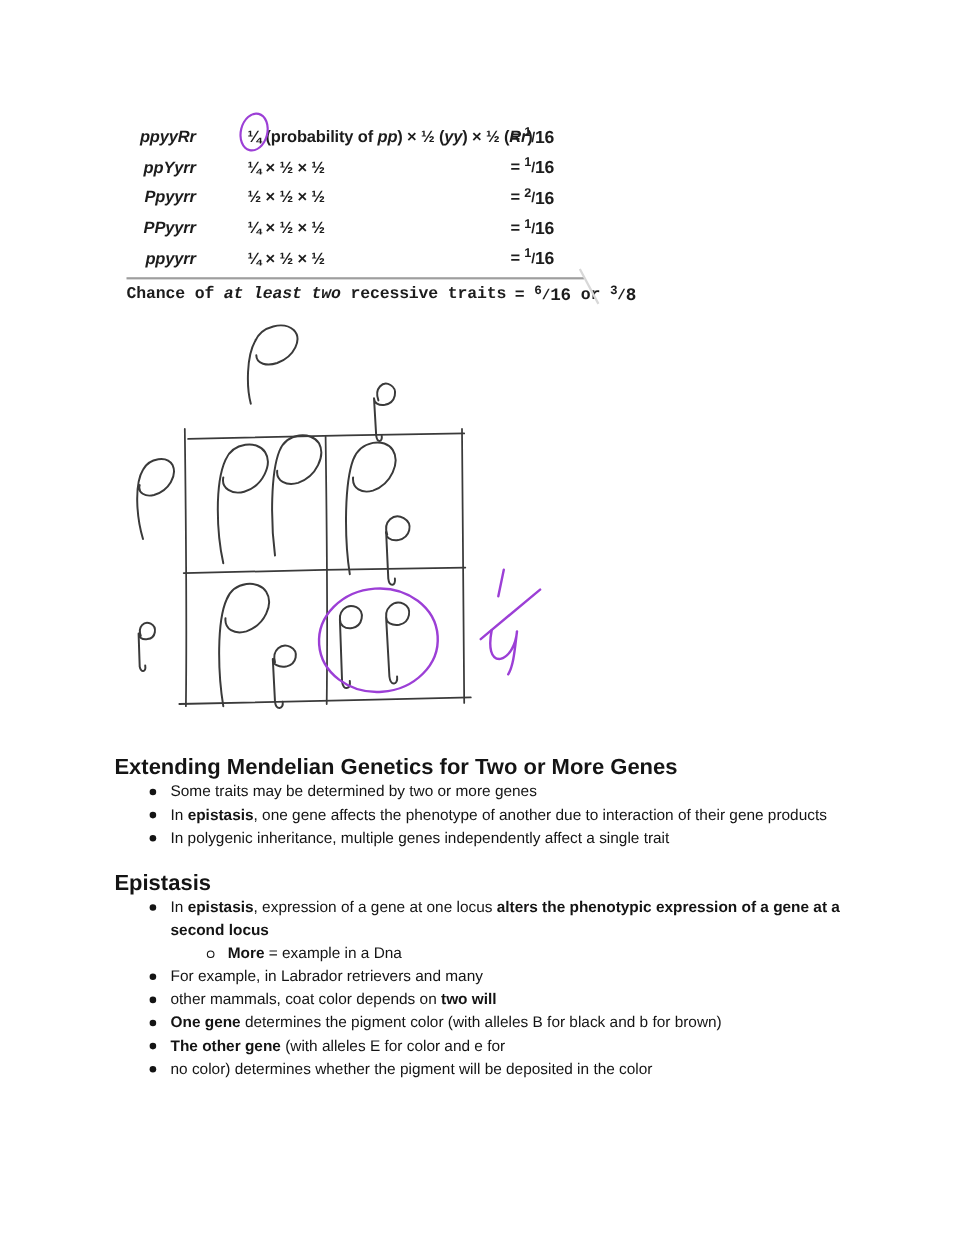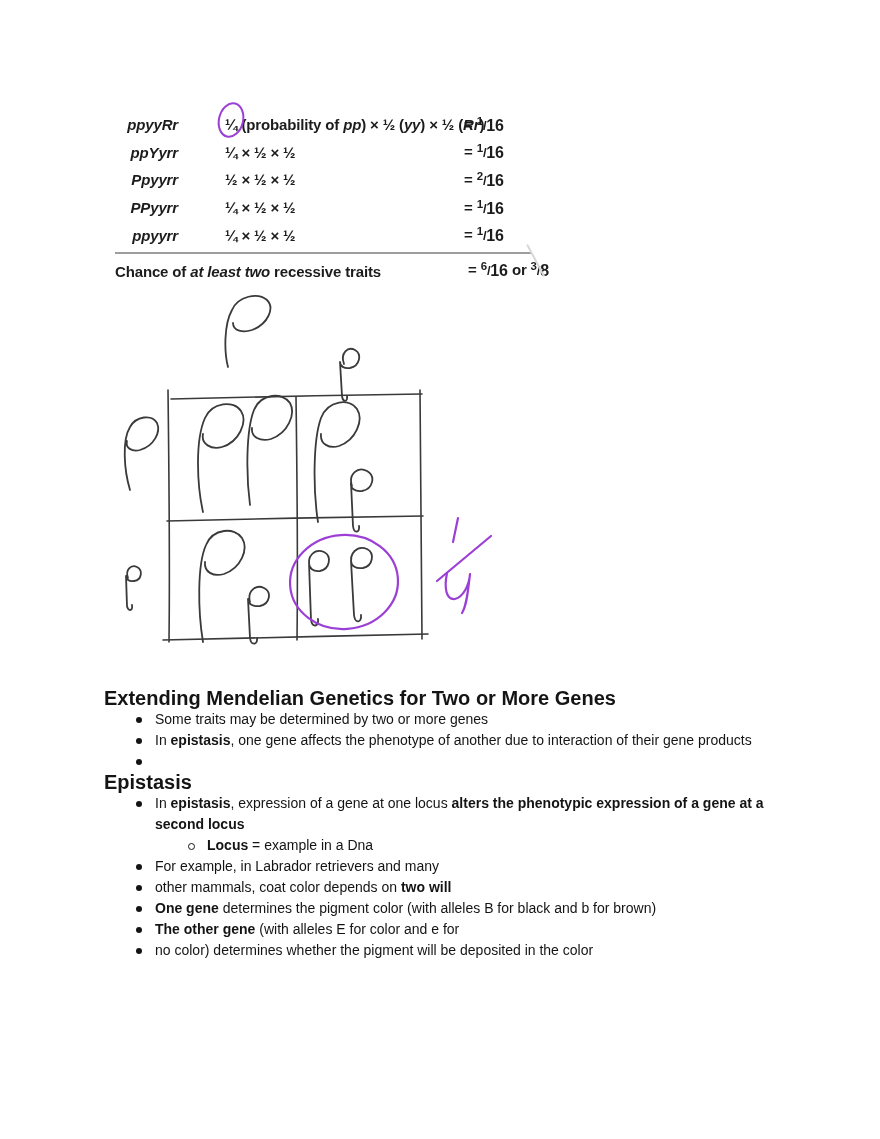--- a/index.html
+++ b/index.html
@@ -20,21 +20,21 @@
   .fn{font-size:11.5px;vertical-align:5px;}
   .fsl{font-size:13px;}
   .fd{font-size:16px;vertical-align:-1px;}
   .circle-wrap{position:relative;display:inline-block;}
   .pen-ellipse{
     position:absolute;left:-7px;top:-14px;width:22px;height:32px;
     border:2px solid #9c3fd6;border-radius:50%;transform:rotate(14deg);
     pointer-events:none;
   }
   .sep{border:none;border-top:2px solid #9e9e9e;width:416px;margin:3px 0 2px 0;}
-  .total-row{position:relative;height:24px;display:flex;align-items:flex-end;}
+  .total-row{position:relative;height:24px;display:flex;align-items:center;font-family:Liberation Mono, monospace;}
   .total-row .lbl .it{font-style:italic;}
   .total-row .result{position:absolute;left:353px;white-space:nowrap;}
   .artifact-line{
     position:absolute;left:528px;top:244px;width:36px;
     border-top:2px solid #d8d8d8;transform:rotate(62deg);transform-origin:left top;
   }
   
   .sketch{position:absolute;left:100px;top:290px;width:400px;height:365px;}
   
   .notes{
@@ -136,25 +136,25 @@
       <path d="M 347 283 C 344 298 346 310 355 309 C 363 307 369 296 370 284 C 368 300 367 315 362 323"></path>
     </g>
   </g>
 </svg>
 
 <div class="notes" id="notes">
     <div class="section">
       <div class="sec-heading">Extending Mendelian Genetics for Two or More Genes</div>
       <div class="bullet"><span class="dot"></span><span class="bseg">Some traits may be determined by two or more genes</span></div>
       <div class="bullet"><span class="dot"></span><span class="bseg">In </span><span class="bseg-b">epistasis</span><span class="bseg">, one gene affects the phenotype of another due to interaction of their gene products</span></div>
-      <div class="bullet"><span class="dot"></span></div>
+      <div class="bullet"><span class="dot"></span><span class="bseg">In polygenic inheritance, multiple genes independently affect a single trait</span></div>
     </div>
     <div class="section">
       <div class="sec-heading">Epistasis</div>
       <div class="bullet"><span class="dot"></span><span class="bseg">In </span><span class="bseg-b">epistasis</span><span class="bseg">, expression of a gene at one locus </span><span class="bseg-b">alters the phenotypic expression of a gene at a second locus</span></div>
-      <div class="bullet lvl2"><span class="dot"></span><span class="bseg-b">Locus</span><span class="bseg"> = example in a Dna</span></div>
+      <div class="bullet lvl2"><span class="dot"></span><span class="bseg-b">More</span><span class="bseg"> = example in a Dna</span></div>
       <div class="bullet"><span class="dot"></span><span class="bseg">For example, in Labrador retrievers and many</span></div>
       <div class="bullet"><span class="dot"></span><span class="bseg">other mammals, coat color depends on </span><span class="bseg-b">two will</span></div>
       <div class="bullet"><span class="dot"></span><span class="bseg-b">One gene</span><span class="bseg"> determines the pigment color (with alleles B for black and b for brown)</span></div>
       <div class="bullet"><span class="dot"></span><span class="bseg-b">The other gene</span><span class="bseg"> (with alleles E for color and e for</span></div>
       <div class="bullet"><span class="dot"></span><span class="bseg">no color) determines whether the pigment will be deposited in the color</span></div>
     </div>
   </div>
 
 </body></html>

